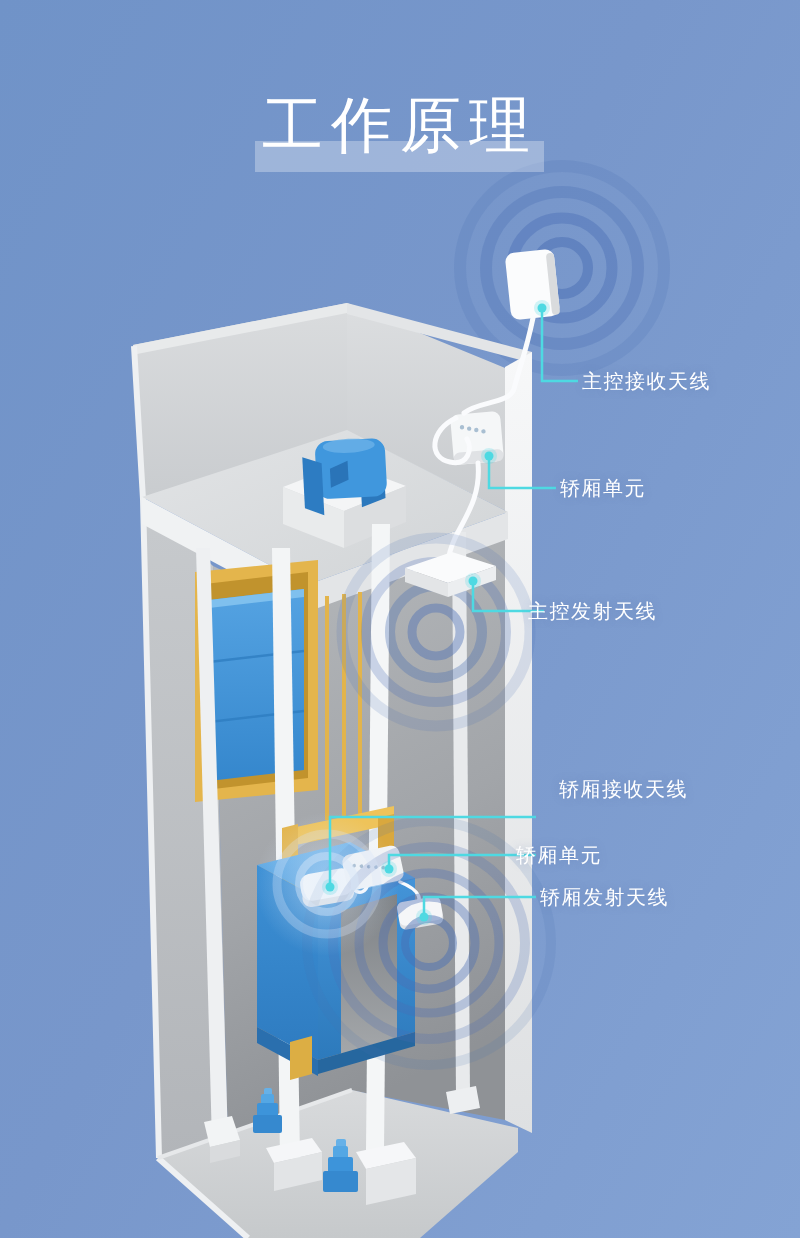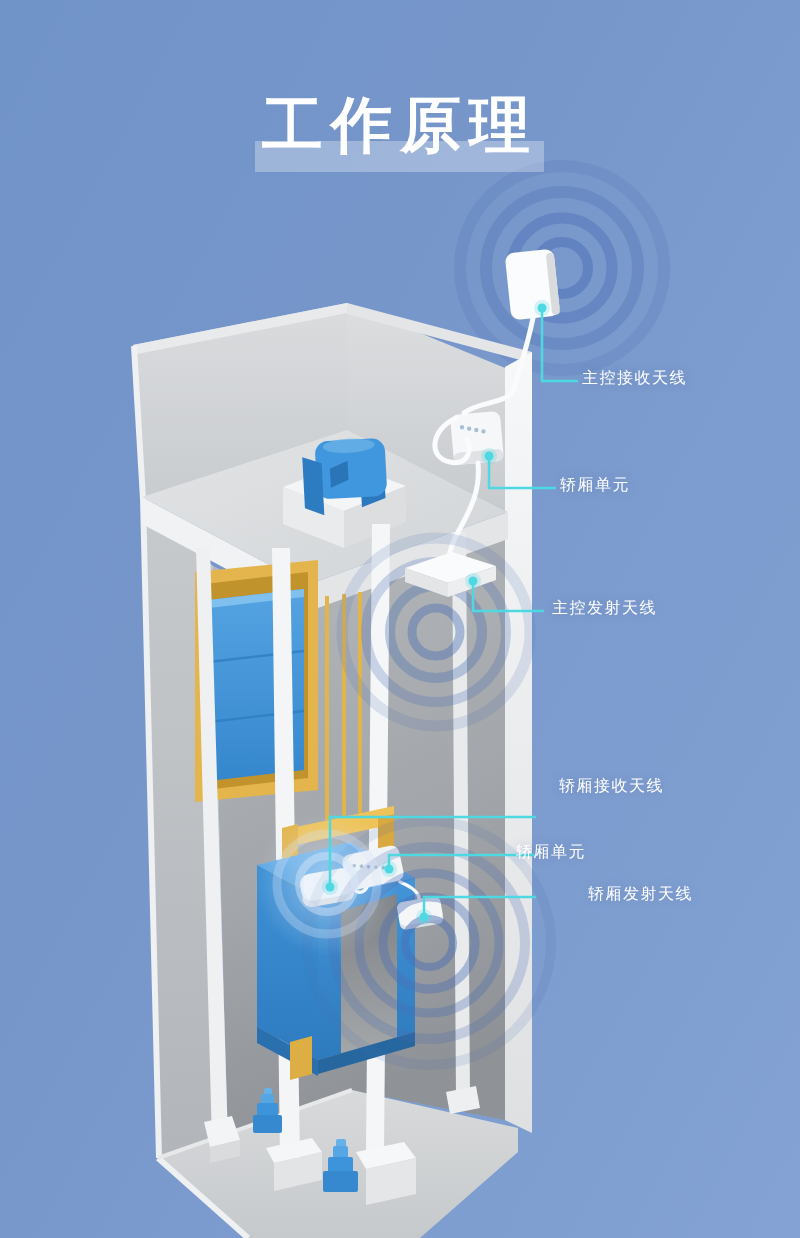--- a/index.html
+++ b/index.html
@@ -9,34 +9,34 @@
     background:linear-gradient(118deg,#7093c8 0%,#7897cb 45%,#84a3d4 100%);
   }
   .scene{position:absolute;inset:0;}
   svg{position:absolute;left:0;top:0;}
   .title-band{
     position:absolute;left:255px;top:141px;width:289px;height:31px;
     background:rgba(255,255,255,0.30);z-index:5;
   }
   .page-title{
     position:absolute;top:90px;left:0;width:800px;text-align:center;
-    font-size:61px;font-weight:700;color:#ffffff;letter-spacing:8px;
+    font-size:61px;font-weight:400;color:#ffffff;letter-spacing:8px;
     z-index:6;line-height:1.15;
   }
   .label{
-    position:absolute;color:#ffffff;font-size:16px;font-weight:500;
+    position:absolute;color:#ffffff;font-size:20px;font-weight:500;
     letter-spacing:1.5px;white-space:nowrap;z-index:10;
     text-shadow:0 0 8px rgba(80,110,165,0.35);
   }
   .lbl-1{left:582px;top:368px;}
   .lbl-2{left:560px;top:475px;}
-  .lbl-3{left:552px;top:598px;}
+  .lbl-3{left:528px;top:598px;}
   .lbl-4{left:540px;top:776px;margin-left:19px;}
   .lbl-5{left:516px;top:842px;}
-  .lbl-6{left:540px;top:884px;margin-left:48px;}
+  .lbl-6{left:540px;top:884px;}
 </style>
 </head>
 <body>
 
 <div class="scene">
 
   <svg width="800" height="1238" viewBox="0 0 800 1238">
     <defs>
       <linearGradient id="gLeftWall" x1="0" y1="0" x2="0" y2="1">
         <stop offset="0" stop-color="#dadcde"></stop>

